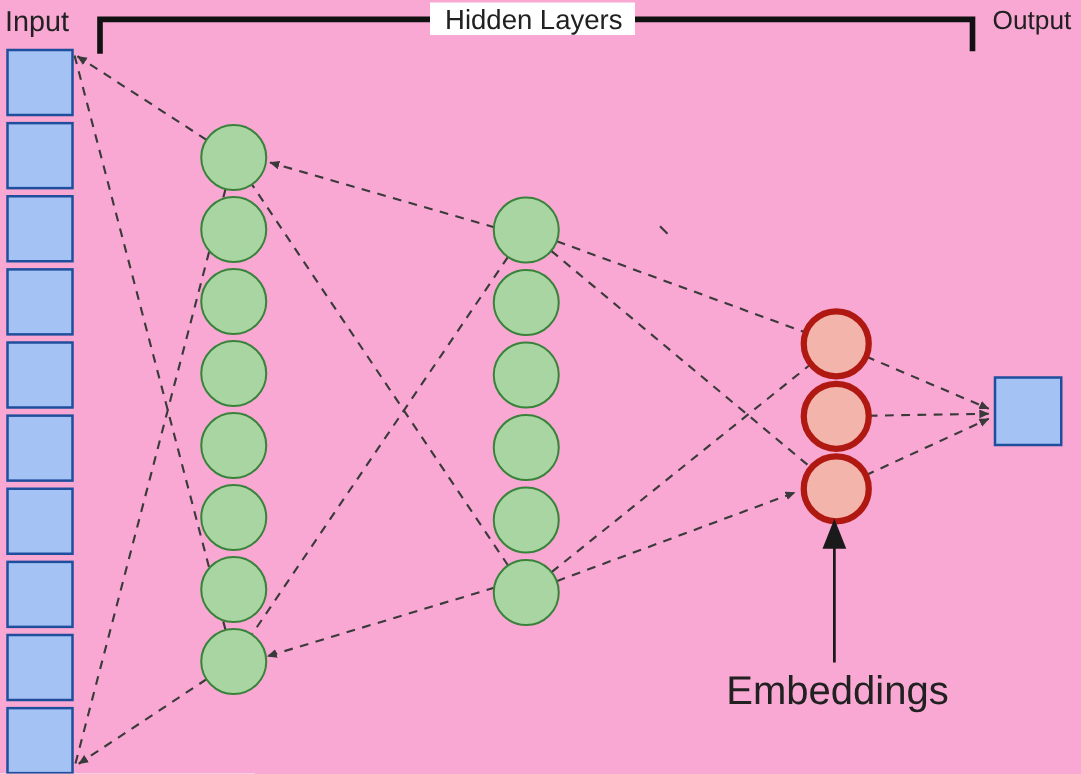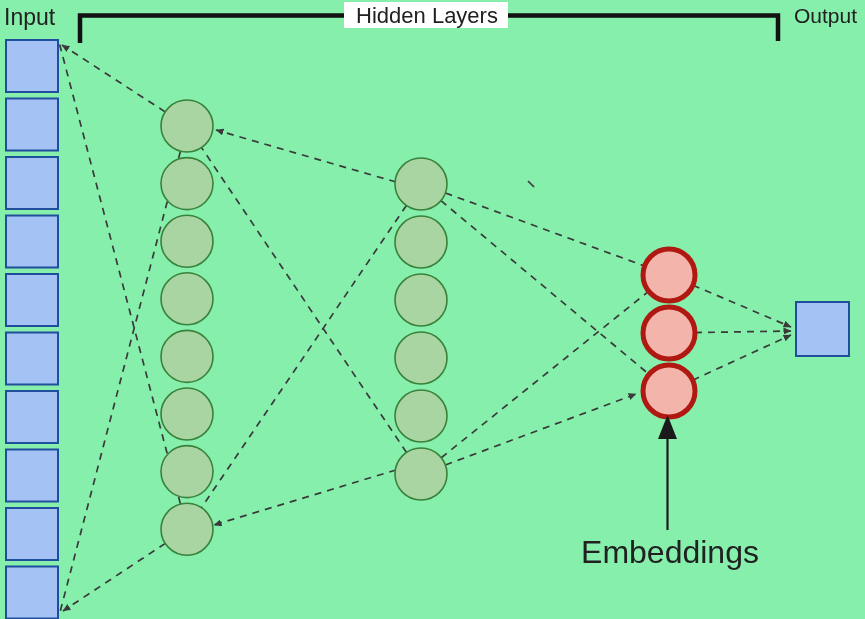--- a/index.html
+++ b/index.html
@@ -1,17 +1,17 @@
 <!DOCTYPE html>
 <html><head>
 <meta charset="utf-8">
 <style>
   html,body{margin:0;padding:0;background:#ffffff;}
   body{font-family:"Liberation Sans",sans-serif;}
-  #stage{position:relative;width:865px;height:619px;background:#86efac;overflow:hidden;}
+  #stage{position:relative;width:865px;height:619px;background:#f9a8d4;overflow:hidden;}
   svg{display:block;}
   text{font-family:"Liberation Sans",sans-serif;}
 </style>
 </head>
 <body>
 
 <div id="stage">
   <svg id="diagram" width="865" height="619" viewBox="0 0 865 619">
     <defs>
       <marker id="arrowhead" markerWidth="9" markerHeight="8" refX="7.5" refY="3.5" orient="auto" markerUnits="userSpaceOnUse">

